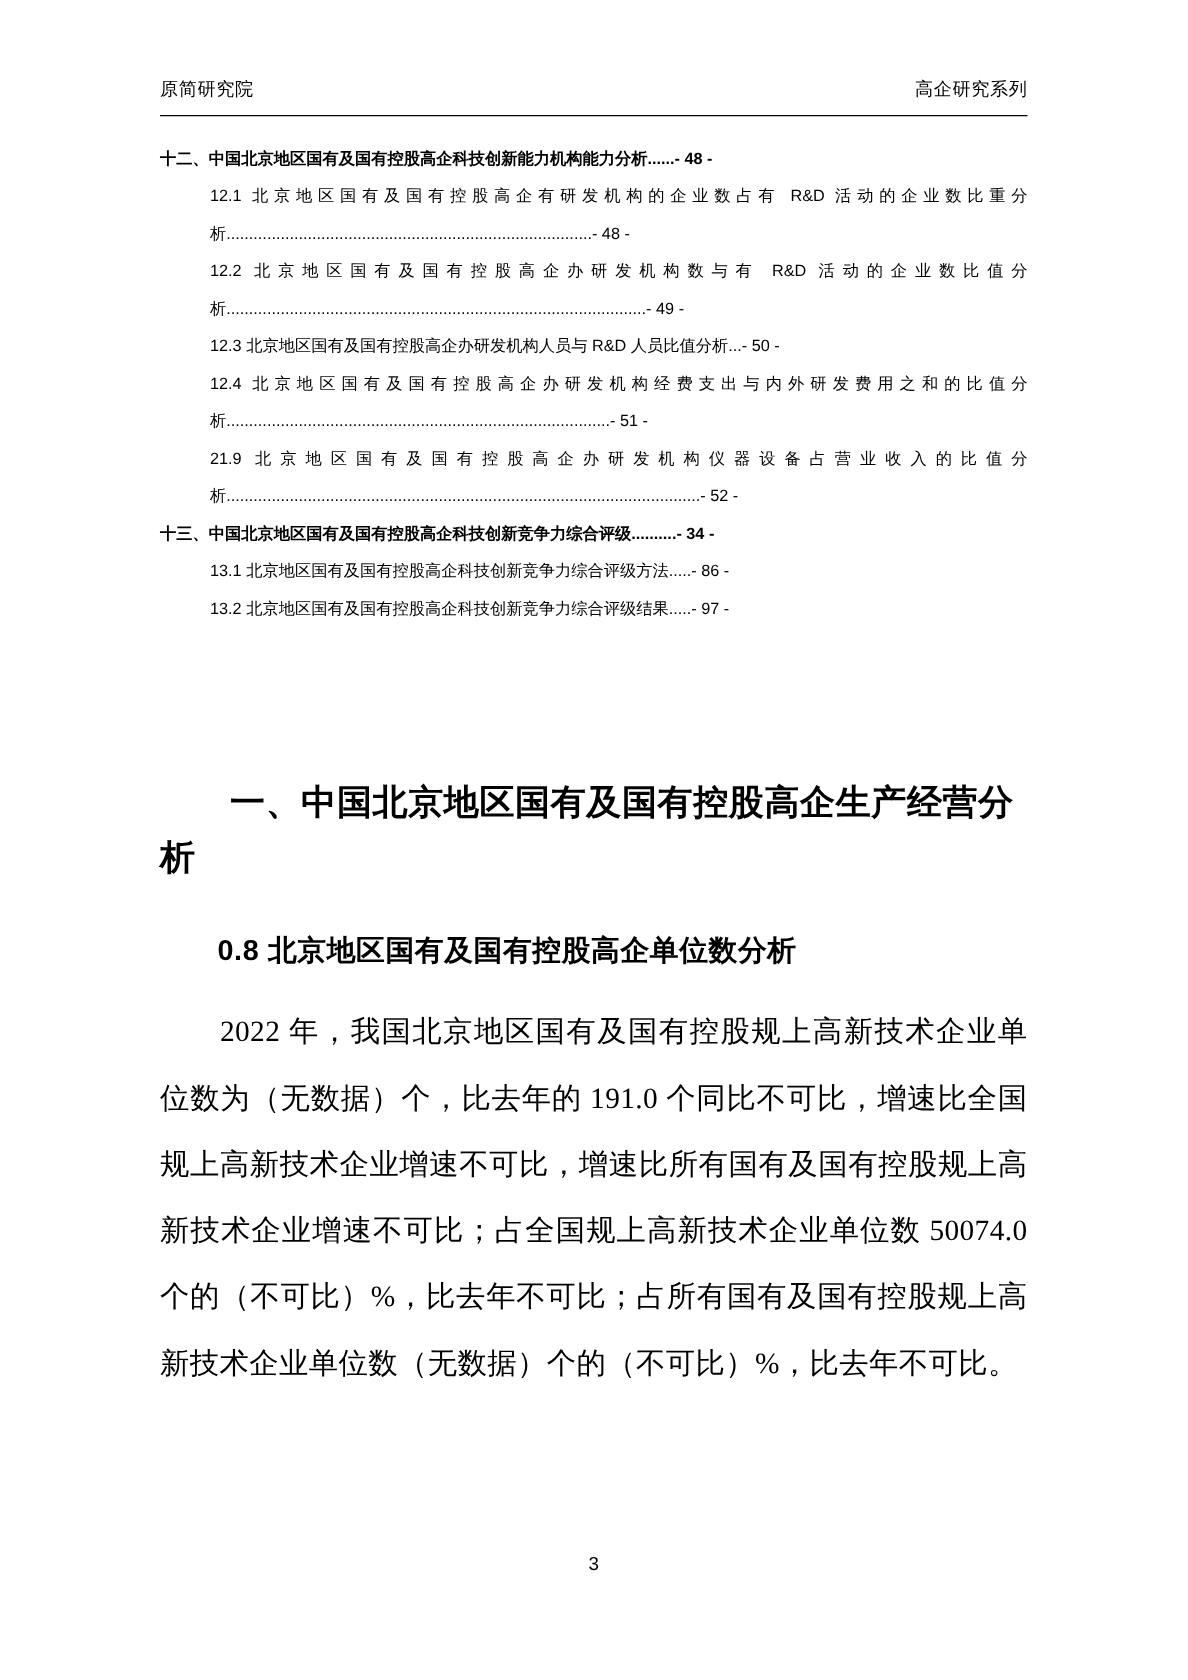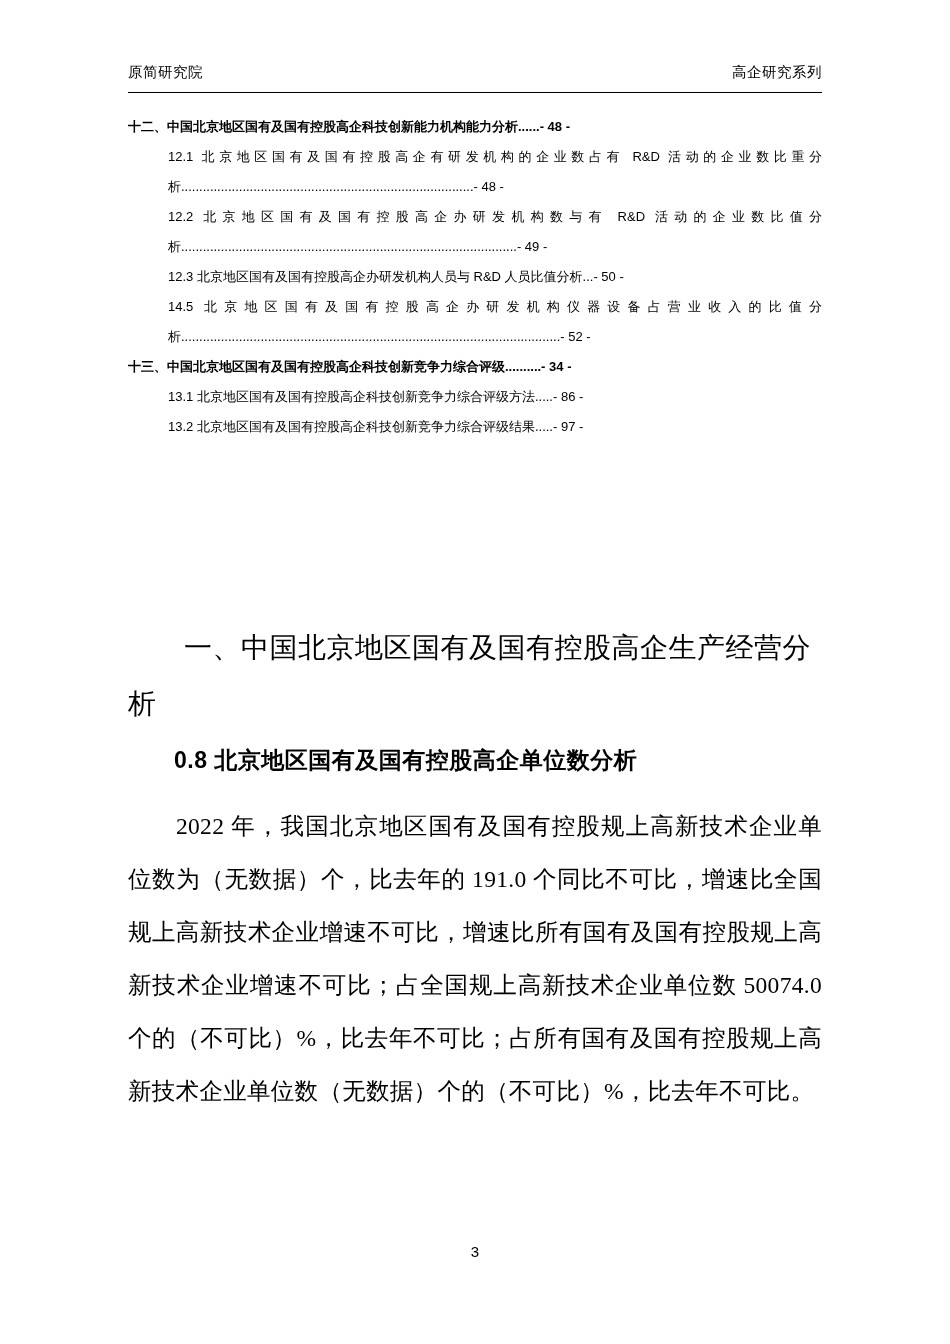--- a/index.html
+++ b/index.html
@@ -67,23 +67,23 @@
     padding-left: 40px;
   }
 
   
   .h1 {
     position: absolute;
     left: 128px;
     right: 128px;
     top: 620px;
     font-family: "Liberation Sans", "DejaVu Sans", sans-serif;
-    font-weight: normal;
+    font-weight: bold;
     font-size: 28px;
-    line-height: 56px;
+    line-height: 44px;
     text-indent: 56px;
     letter-spacing: 0.5px;
   }
   .h2 {
     position: absolute;
     left: 128px;
     right: 128px;
     top: 740px;
     font-family: "Liberation Sans", "DejaVu Sans", sans-serif;
     font-weight: bold;
@@ -127,21 +127,22 @@
   <div class="header">
     <span class="header-left">原简研究院</span>
     <span class="header-right">高企研究系列</span>
   </div>
 
   <div class="toc">
     <span class="toc-entry level1">十二、中国北京地区国有及国有控股高企科技创新能力机构能力分析......- 48 -</span>
     <span class="toc-entry level2">12.1 北京地区国有及国有控股高企有研发机构的企业数占有 R&amp;D 活动的企业数比重分析.................................................................................- 48 -</span>
     <span class="toc-entry level2">12.2 北京地区国有及国有控股高企办研发机构数与有 R&amp;D 活动的企业数比值分析.............................................................................................- 49 -</span>
     <span class="toc-entry level2">12.3 北京地区国有及国有控股高企办研发机构人员与 R&amp;D 人员比值分析...- 50 -</span>
-    <span class="toc-entry level2">14.5 北京地区国有及国有控股高企办研发机构仪器设备占营业收入的比值分析.........................................................................................................- 52 -</span>
+    <span class="toc-entry level2">12.4 北京地区国有及国有控股高企办研发机构经费支出与内外研发费用之和的比值分析.....................................................................................- 51 -</span>
+    <span class="toc-entry level2">21.9 北京地区国有及国有控股高企办研发机构仪器设备占营业收入的比值分析.........................................................................................................- 52 -</span>
     <span class="toc-entry level1">十三、中国北京地区国有及国有控股高企科技创新竞争力综合评级..........- 34 -</span>
     <span class="toc-entry level2">13.1 北京地区国有及国有控股高企科技创新竞争力综合评级方法.....- 86 -</span>
     <span class="toc-entry level2">13.2 北京地区国有及国有控股高企科技创新竞争力综合评级结果.....- 97 -</span>
   </div>
 
   <div class="h1">一、中国北京地区国有及国有控股高企生产经营分析</div>
 
   <div class="h2">0.8 北京地区国有及国有控股高企单位数分析</div>
 
   <div class="para">2022 年，我国北京地区国有及国有控股规上高新技术企业单位数为（无数据）个，比去年的 191.0 个同比不可比，增速比全国规上高新技术企业增速不可比，增速比所有国有及国有控股规上高新技术企业增速不可比；占全国规上高新技术企业单位数 50074.0 个的（不可比）%，比去年不可比；占所有国有及国有控股规上高新技术企业单位数（无数据）个的（不可比）%，比去年不可比。</div>

